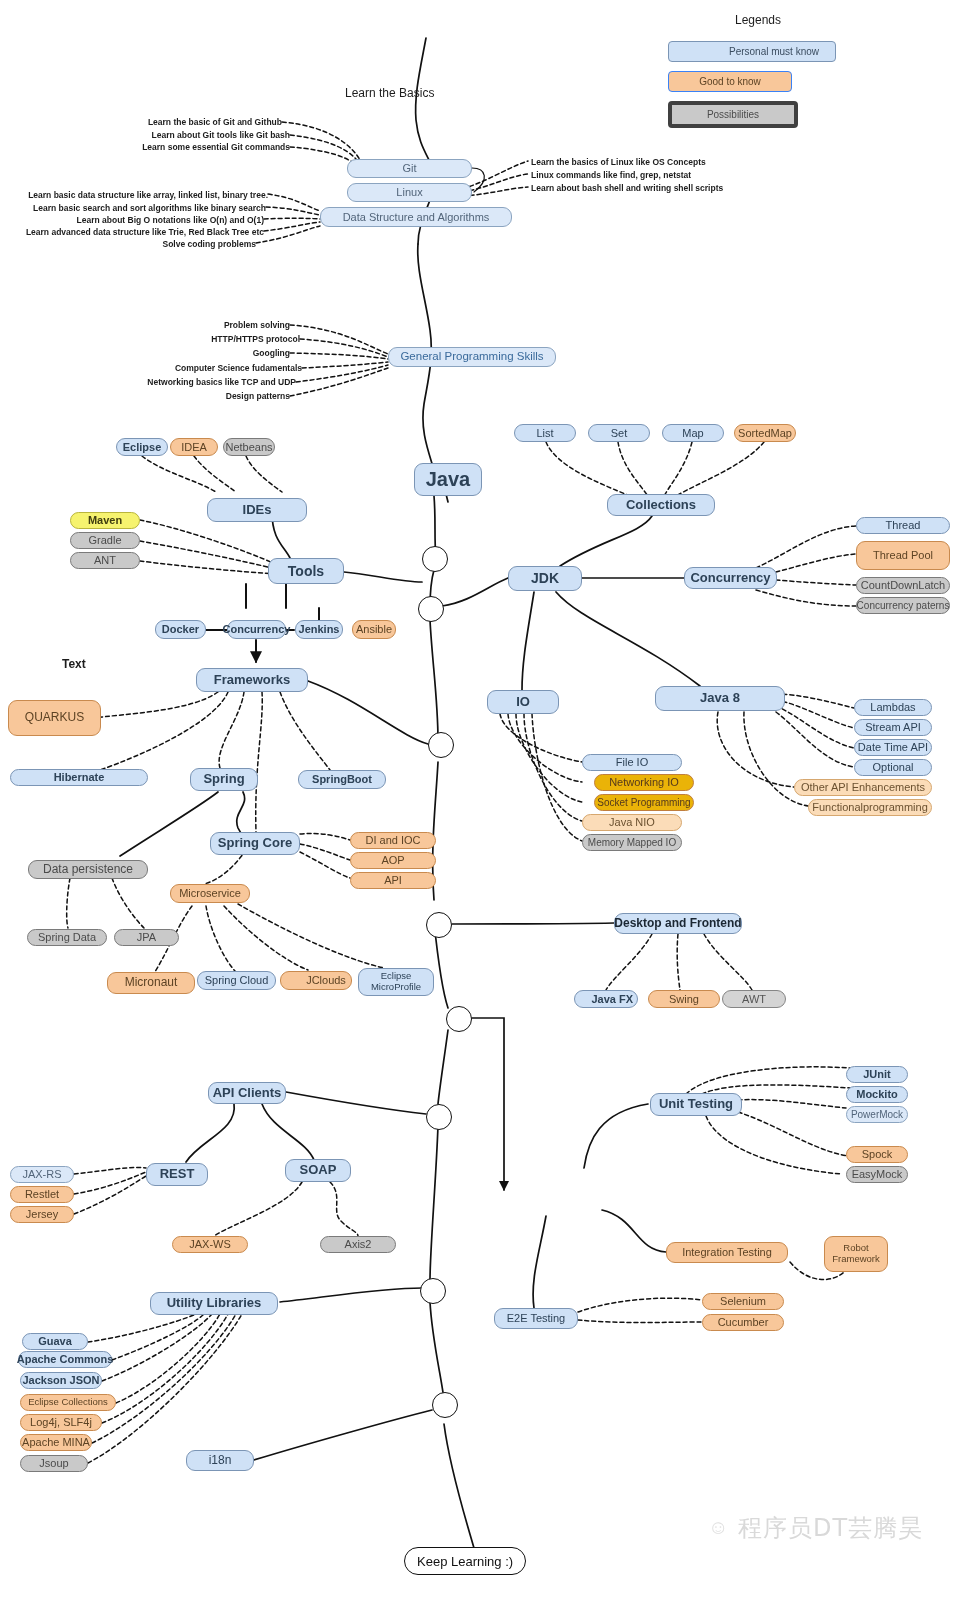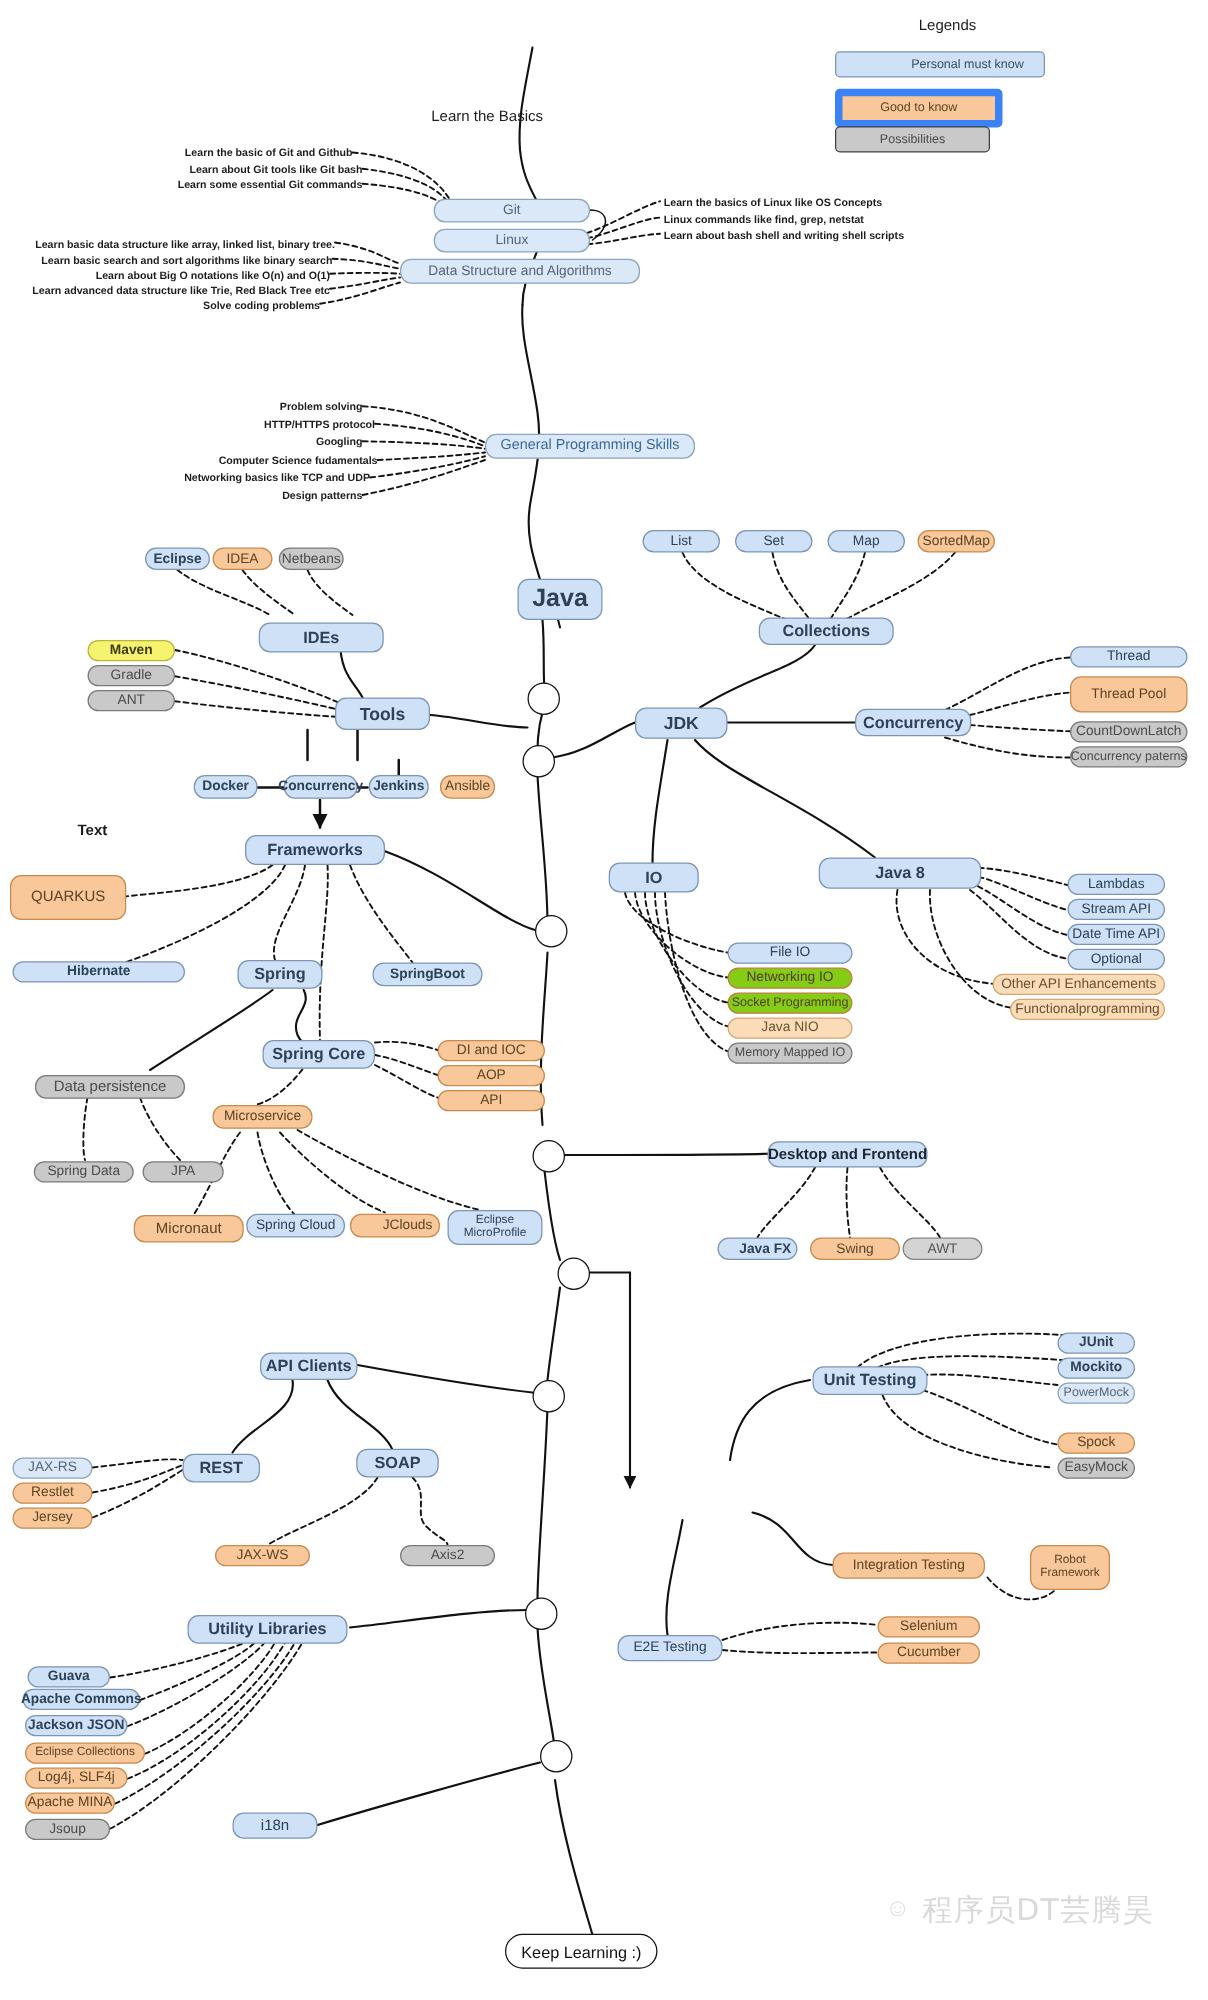--- a/index.html
+++ b/index.html
@@ -33,21 +33,21 @@
     color:#23313f;
     font-size:11px;
     line-height:1.15;
     padding:2px 4px;
     white-space:nowrap;
   }
   .node.blue{background:#cfe1f6;border-color:#7b95b5;color:#2d4257;}
   .node.blue-l{background:#dbe8f8;border-color:#8ba4c0;color:#52657a;}
   .node.orange{background:#f8c79a;border-color:#c98a4e;color:#5d4324;}
   .node.orange-l{background:#fbdcb8;border-color:#d6a76f;color:#6b5130;}
-  .node.orange-d{background:#84cc16;border-color:#c07e3e;color:#553a1c;}
+  .node.orange-d{background:#eab308;border-color:#c07e3e;color:#553a1c;margin-left:12px;}
   .node.gray{background:#c9c9c9;border-color:#7a7a7a;color:#4b4b4b;}
   .node.gray-l{background:#d4d4d4;border-color:#858585;color:#555;}
   .node.yellow{background:#f6f36f;border-color:#b9b53c;color:#3f3d10;}
   .node.bold{font-weight:bold;color:#1b2733;}
   .node.big{font-size:20px;font-weight:bold;}
   .node.med{font-size:14px;font-weight:bold;}
   .node.sm{font-size:13px;font-weight:bold;}
   .node.round{border-radius:9px;}
 
   .leaf-text{
@@ -308,24 +308,24 @@
   <div class="hub" style="left:426px;top:1104px;"></div>
   <div class="hub" style="left:420px;top:1278px;"></div>
   <div class="hub" style="left:432px;top:1392px;"></div>
 
 
   <div id="legends-title" style="left:735px;top:13px;">Legends</div>
 
   <div class="legend-box" style="left:668px;top:41px;background:#cfe1f6;border:1px solid #7b95b5;color:#3b4d60;padding-left:44px;">
     <span>Personal must know</span>
   </div>
-  <div class="legend-box" style="left:668px;top:71px;background:#f8c79a;border:6px solid #3b82f6;color:#5d4324;">
+  <div class="legend-box" style="left:668px;top:71px;background:#f8c79a;border:1px solid #3b82f6;color:#5d4324;">
     <span>Good to know</span>
   </div>
-  <div class="legend-box" style="left:668px;top:101px;background:#c9c9c9;border:1px solid #404040;color:#4b4b4b;">
+  <div class="legend-box" style="left:668px;top:101px;background:#c9c9c9;border:4px solid #404040;color:#4b4b4b;">
     <span>Possibilities</span>
   </div>
 
   <div class="plain-label" style="left:345px;top:86px;font-size:12px;">Learn the Basics</div>
 
   <div class="node blue-l round" style="left:347px;top:159px;width:125px;height:19px;">
     <span>Git</span>
   </div>
   <div class="node blue-l round" style="left:347px;top:183px;width:125px;height:19px;">
     <span>Linux</span>

